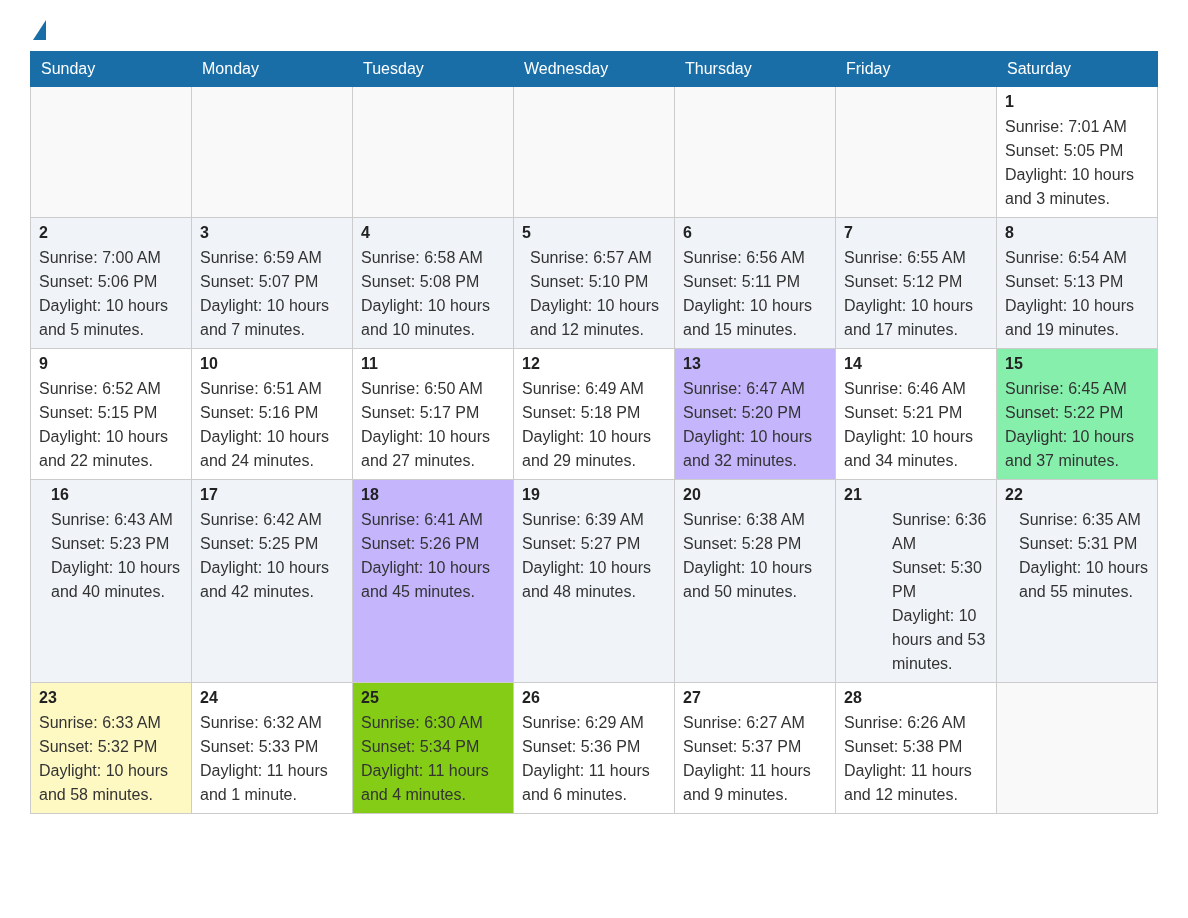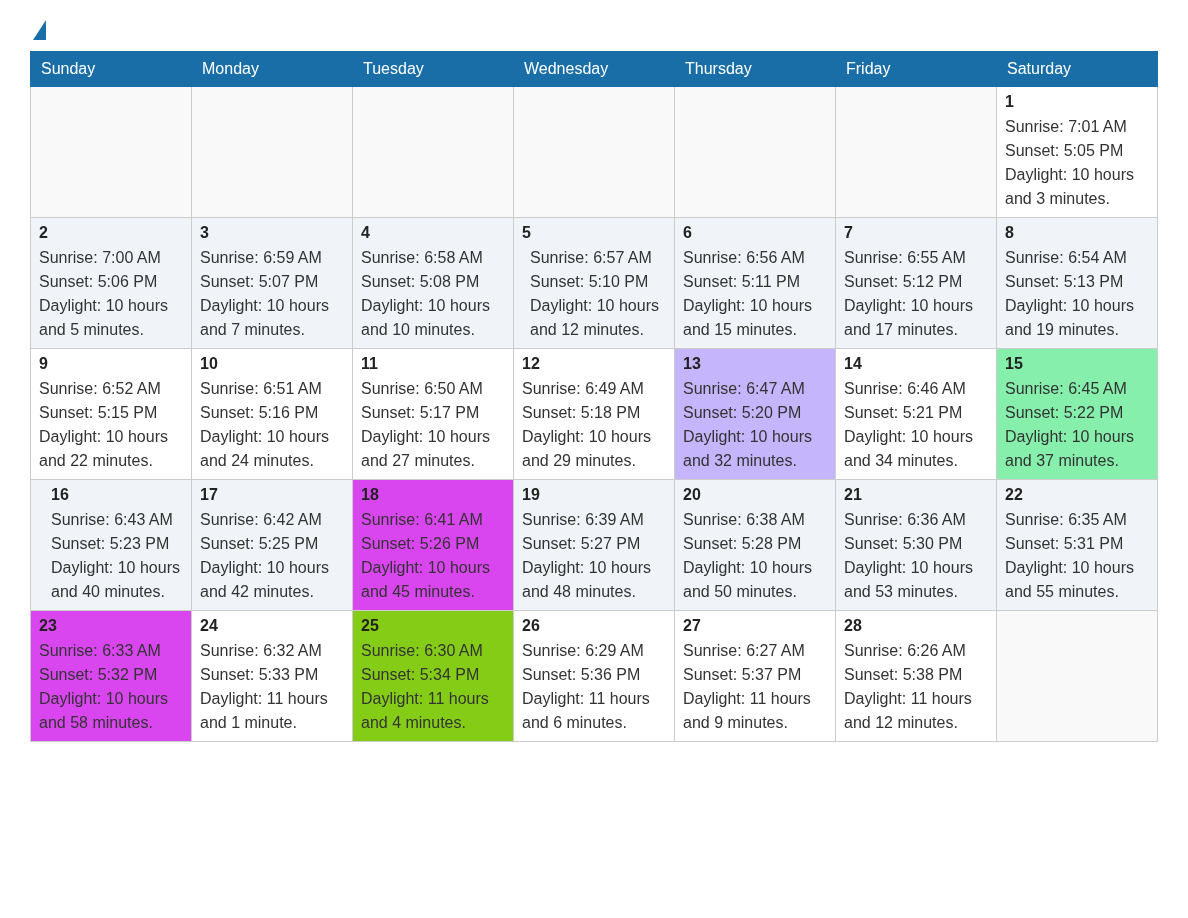--- a/index.html
+++ b/index.html
@@ -228,53 +228,53 @@
           <div class="day-info" style="white-space: pre-line;">Sunrise: 6:43 AM
 Sunset: 5:23 PM
 Daylight: 10 hours and 40 minutes.</div>
         </td>
         <td style="background-color: rgb(240, 244, 248);">
           <span class="day-number">17</span>
           <div class="day-info" style="white-space: pre-line;">Sunrise: 6:42 AM
 Sunset: 5:25 PM
 Daylight: 10 hours and 42 minutes.</div>
         </td>
-        <td style="background-color: #d946ef;">
+        <td style="background-color: #c4b5fd;">
           <span class="day-number">18</span>
           <div class="day-info" style="white-space: pre-line;">Sunrise: 6:41 AM
 Sunset: 5:26 PM
 Daylight: 10 hours and 45 minutes.</div>
         </td>
         <td style="background-color: rgb(240, 244, 248);">
           <span class="day-number">19</span>
           <div class="day-info" style="white-space: pre-line;">Sunrise: 6:39 AM
 Sunset: 5:27 PM
 Daylight: 10 hours and 48 minutes.</div>
         </td>
         <td style="background-color: rgb(240, 244, 248);">
           <span class="day-number">20</span>
           <div class="day-info" style="white-space: pre-line;">Sunrise: 6:38 AM
 Sunset: 5:28 PM
 Daylight: 10 hours and 50 minutes.</div>
         </td>
         <td style="background-color: rgb(240, 244, 248);">
           <span class="day-number">21</span>
-          <div class="day-info" style="white-space: pre-line;">Sunrise: 6:36 AM
+          <div class="day-info" style="white-space: pre-line; margin-left: 48px;">Sunrise: 6:36 AM
 Sunset: 5:30 PM
 Daylight: 10 hours and 53 minutes.</div>
         </td>
         <td style="background-color: rgb(240, 244, 248);">
           <span class="day-number">22</span>
-          <div class="day-info" style="white-space: pre-line;">Sunrise: 6:35 AM
+          <div class="day-info" style="white-space: pre-line; margin-left: 14px;">Sunrise: 6:35 AM
 Sunset: 5:31 PM
 Daylight: 10 hours and 55 minutes.</div>
         </td>
       </tr>
       <tr>
-        <td style="background-color: #d946ef;">
+        <td style="background-color: #fef9c3;">
           <span class="day-number">23</span>
           <div class="day-info" style="white-space: pre-line;">Sunrise: 6:33 AM
 Sunset: 5:32 PM
 Daylight: 10 hours and 58 minutes.</div>
         </td>
         <td style="background-color: rgb(255, 255, 255);">
           <span class="day-number">24</span>
           <div class="day-info" style="white-space: pre-line;">Sunrise: 6:32 AM
 Sunset: 5:33 PM
 Daylight: 11 hours and 1 minute.</div>

